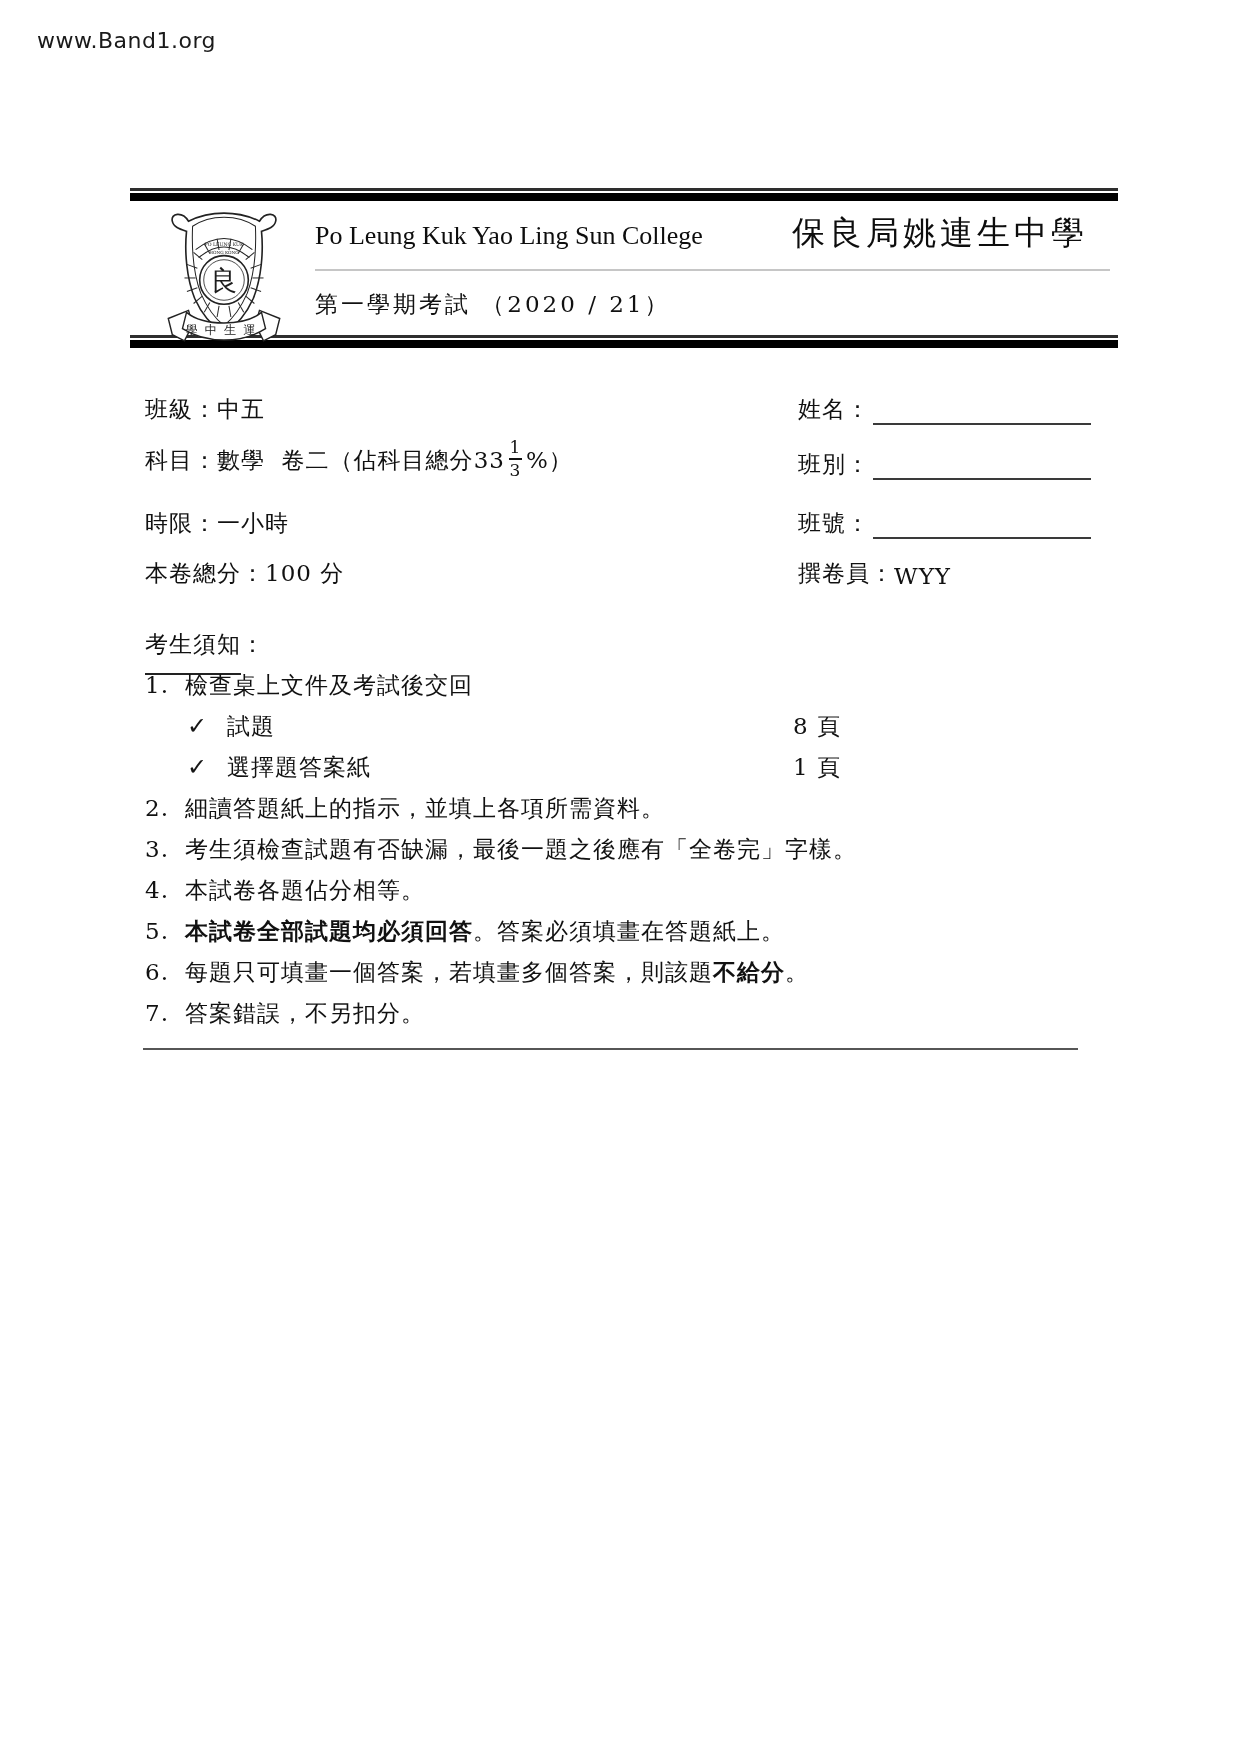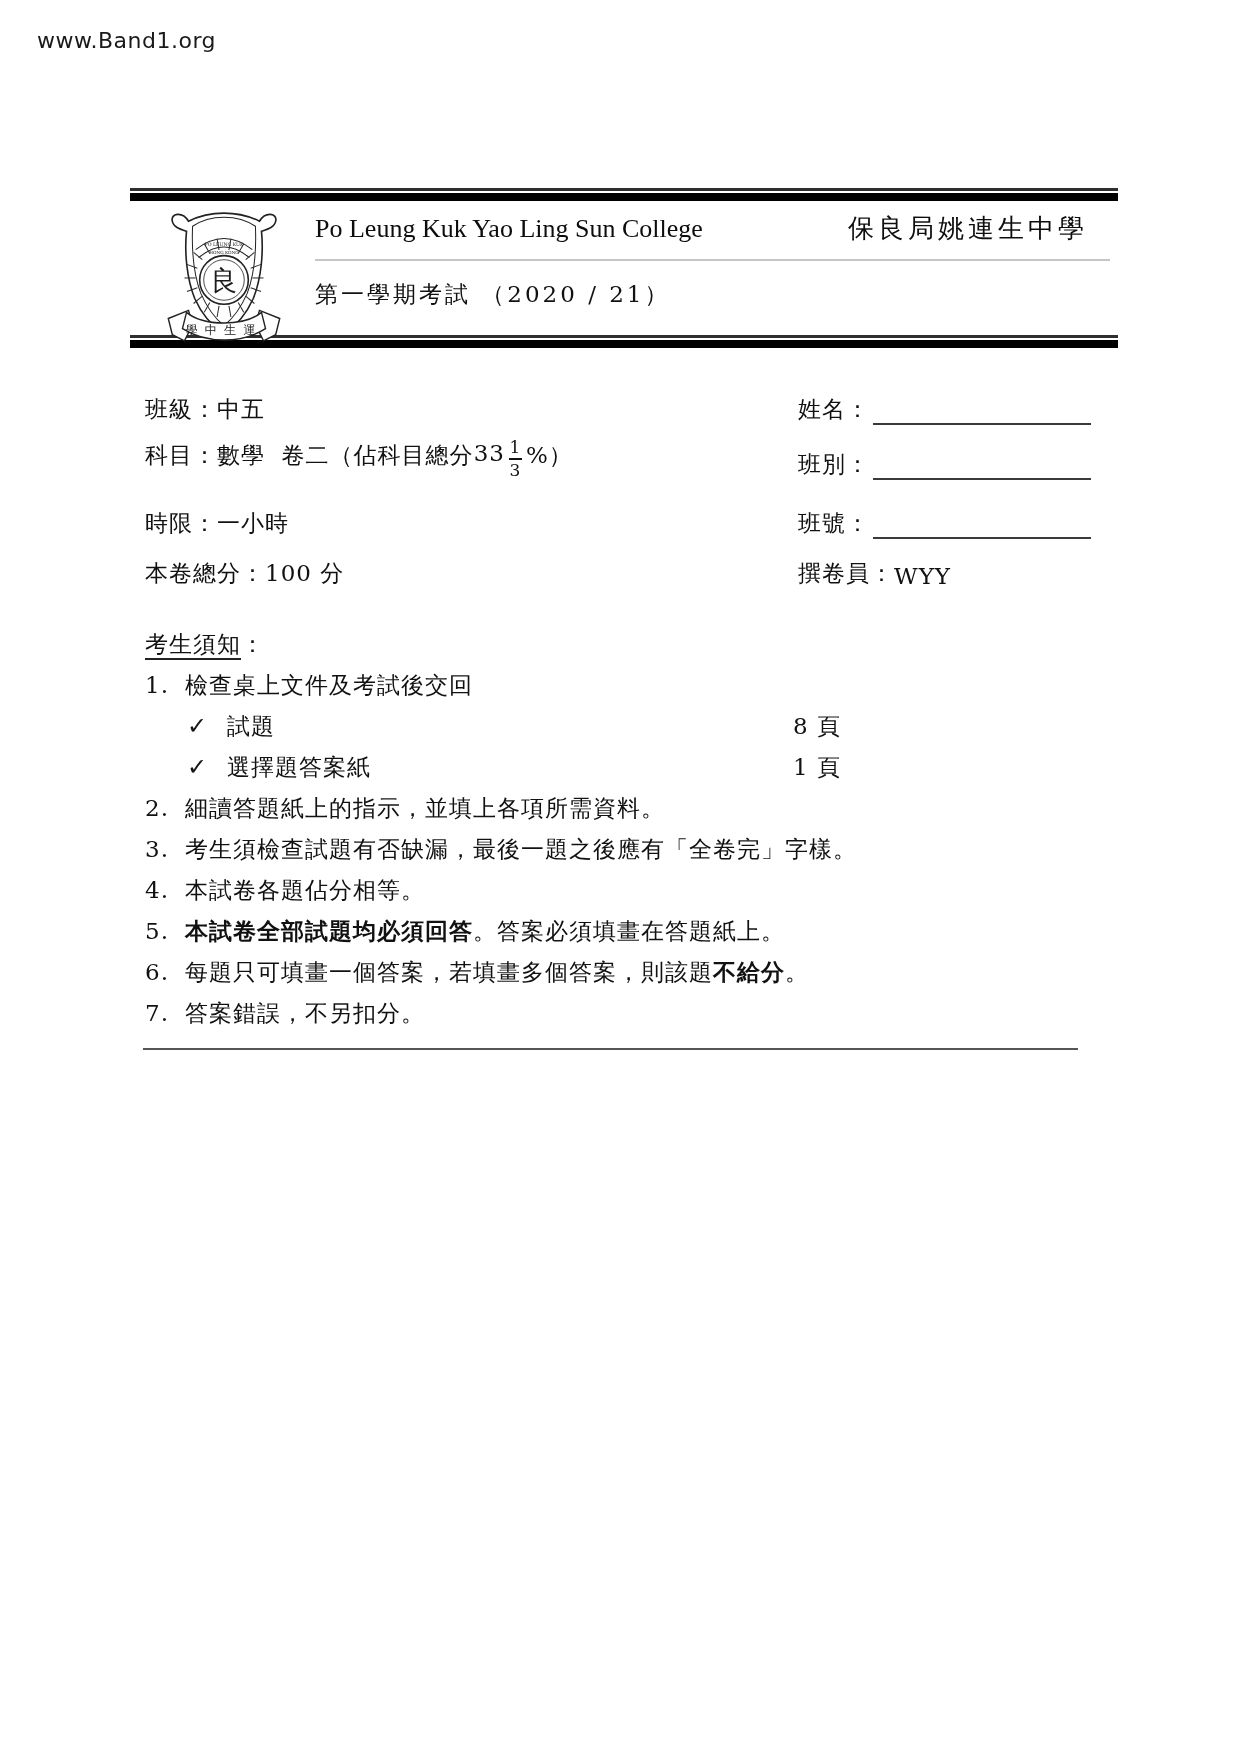--- a/index.html
+++ b/index.html
@@ -16,34 +16,34 @@
   }
   
   .header { position:absolute; left:130px; top:188px; width:988px; }
   .hrule-thin  { height:3px; background:#2e2e2e; margin-bottom:2px; }
   .hrule-thick { height:8px; background:#000; }
   .header-body { position:relative; height:134px; }
   .crest { position:absolute; left:26px; top:4px; width:136px; height:152px; z-index:2; }
   .titles { margin-left:185px; padding-top:10px; }
   .title-row { display:flex; justify-content:space-between; align-items:baseline; padding-right:30px; }
   .school-en { font-family:"Liberation Serif","DejaVu Serif",serif; font-size:26px; color:#0d0d0d; white-space:pre; }
-  .school-zh { font-size:26px; letter-spacing:4px; color:#0d0d0d; white-space:pre; }
+  .school-zh { font-size:33px; letter-spacing:4px; color:#0d0d0d; white-space:pre; }
   .title-divider { height:2px; background:#c6c6c6; margin-top:13px; width:795px; }
   .exam-title { margin-top:18px; font-size:23px; letter-spacing:3px; white-space:pre-wrap; }
   
   .info-row { position:absolute; left:145px; width:950px; display:flex; font-size:23px; letter-spacing:1px; }
-  .cell-left  { width:653px; display:flex; white-space:pre-wrap; }
+  .cell-left  { width:653px; display:flex; align-items:center; white-space:pre-wrap; }
   .cell-right { flex:1; display:flex; align-items:flex-end; white-space:pre-wrap; }
   .blank-line { display:inline-block; width:218px; height:26px; border-bottom:2px solid #3a3a3a; margin-left:3px; }
   .frac { display:inline-flex; flex-direction:column; align-items:center; font-size:17px; line-height:1.0; margin:0 4px; transform:translateY(-1px); }
   .frac-bar { width:13px; height:2px; background:#111; margin:2px 0; }
   
   .notes { position:absolute; left:145px; top:628px; width:950px; font-size:23px; letter-spacing:1px; }
   .notes-title { line-height:32px; }
-  .notes-title .u { border-bottom:2px solid #222; padding-bottom:1px; }
+  .notes-title .u { border-bottom:2px solid #222; padding-bottom:16px; }
   .note-item { display:flex; margin-top:9px; line-height:32px; }
   .note-num { width:40px; flex:none; }
   .note-text { flex:1; white-space:pre-wrap; }
   .note-sub { position:relative; display:flex; margin-top:9px; line-height:32px; padding-left:42px; }
   .check { width:40px; flex:none; font-size:24px; color:#161616; }
   .pages { position:absolute; left:648px; top:0; }
   .b { font-weight:bold; }
   .bottom-rule { position:absolute; left:143px; top:1048px; width:935px; height:2px; background:#565656; }
 </style>
 </head>

